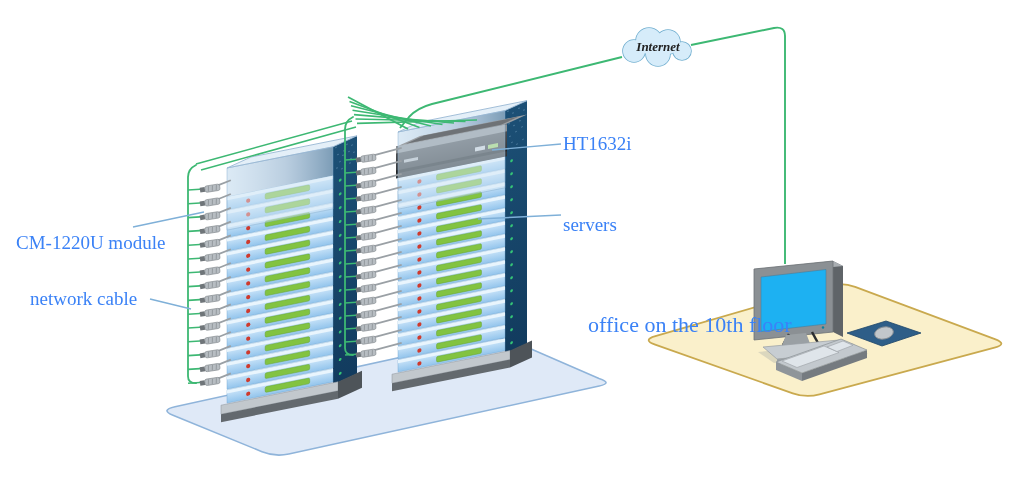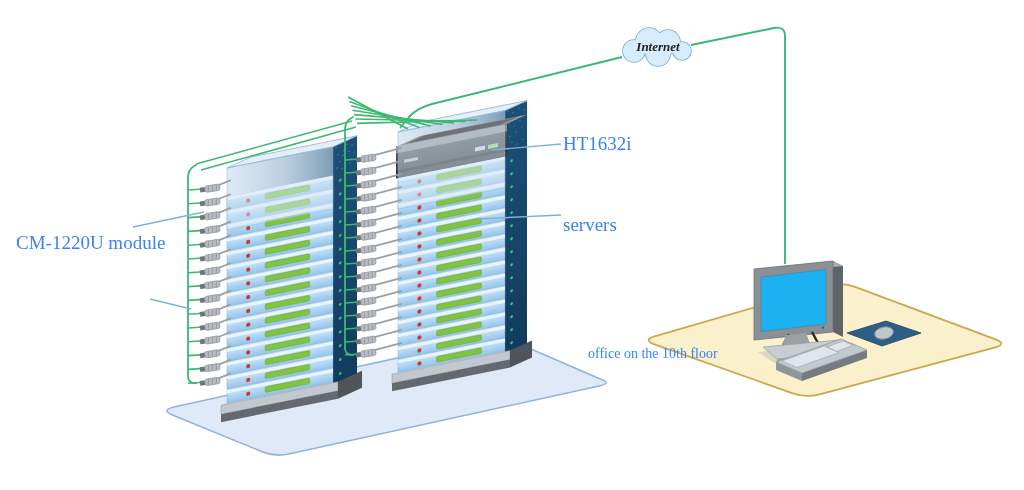--- a/index.html
+++ b/index.html
@@ -592,14 +592,15 @@
       <line x1="561" y1="215" x2="478" y2="219" stroke="#7fb0d8"></line>
       <line x1="133" y1="227" x2="204" y2="212" stroke="#7fb0d8"></line>
       <line x1="150" y1="299" x2="191" y2="309" stroke="#7fb0d8"></line>
     </g>
   </svg>
 
   <div class="lbl lbl-internet" style="left:626px;top:40px;">Internet</div>
   <div class="lbl" style="left:563px;top:133px;">HT1632i</div>
   <div class="lbl" style="left:563px;top:202px;margin-top:12px;">servers</div>
   <div class="lbl" style="left:16px;top:232px;">CM-1220U module</div>
-  <div class="lbl" style="left:588px;top:346px;font-size:14px;">office on the 10th floor</div>
+  <div class="lbl" style="left:30px;top:288px;">network cable</div>
+  <div class="lbl" style="left:588px;top:312px;font-size:22px;">office on the 10th floor</div>
 </div>
 
 </body></html>

